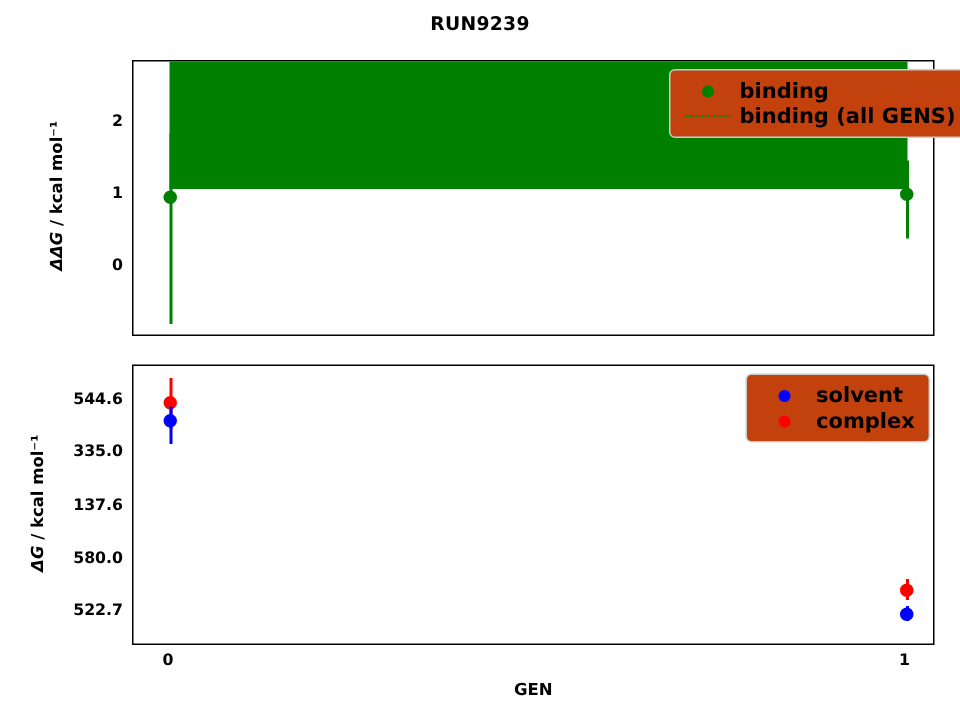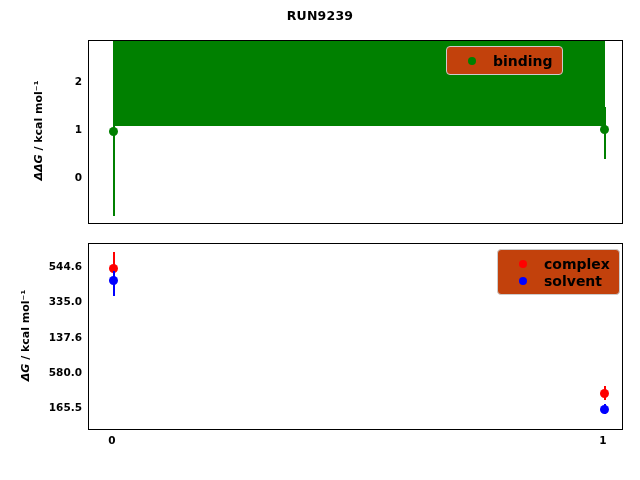--- a/index.html
+++ b/index.html
@@ -207,31 +207,37 @@
 
   </div>
 
   <div class="legend" id="legend-top">
     <div class="legend-row">
       <span class="legend-key">
         <span class="legend-dot" style="background:#008000;"></span>
       </span>
       <span class="legend-text">binding</span>
     </div>
+    <div class="legend-row">
+      <span class="legend-key">
+        <span class="legend-dashline"></span>
+      </span>
+      <span class="legend-text">binding (all GENS)</span>
+    </div>
   </div>
 
   <div class="ylabel" style="left:-35px; top:329px; width:120px;">
     <span class="ital">ΔG</span><span> / kcal mol⁻¹</span>
   </div>
 
   <div class="ytick-label" style="left:20px; top:260px; width:62px;">544.6</div>
   <div class="ytick-label" style="left:20px; top:295px; width:62px;">335.0</div>
   <div class="ytick-label" style="left:20px; top:331px; width:62px;">137.6</div>
   <div class="ytick-label" style="left:20px; top:366px; width:62px;">580.0</div>
-  <div class="ytick-label" style="left:20px; top:401px; width:62px;">165.5</div>
+  <div class="ytick-label" style="left:20px; top:401px; width:62px;">522.7</div>
 
   <div class="axes" id="axes-bottom">
 
     <div class="ytick" style="top:24px;"></div>
     <div class="ytick" style="top:60px;"></div>
     <div class="ytick" style="top:95px;"></div>
     <div class="ytick" style="top:130px;"></div>
     <div class="ytick" style="top:165px;"></div>
 
     <div class="xtick" style="left:24px;"></div>
@@ -247,29 +253,30 @@
     <div class="marker" style="left:511px; top:145px; background:#ff0000;"></div>
 
     <div class="errbar" style="left:515px; top:160px; height:10px; background:#0000ff;"></div>
     <div class="marker" style="left:511px; top:161px; background:#0000ff;"></div>
 
   </div>
 
   <div class="legend" id="legend-bottom">
     <div class="legend-row">
       <span class="legend-key">
+        <span class="legend-dot" style="background:#0000ff;"></span>
+      </span>
+      <span class="legend-text">solvent</span>
+    </div>
+    <div class="legend-row">
+      <span class="legend-key">
         <span class="legend-dot" style="background:#ff0000;"></span>
       </span>
       <span class="legend-text">complex</span>
-    </div>
-    <div class="legend-row">
-      <span class="legend-key">
-        <span class="legend-dot" style="background:#0000ff;"></span>
-      </span>
-      <span class="legend-text">solvent</span>
     </div>
   </div>
 
   <div class="xtick-label" style="left:92px; top:434px; width:40px;">0</div>
   <div class="xtick-label" style="left:583px; top:434px; width:40px;">1</div>
 
+  <div class="xlabel" style="left:88px; top:453px; width:535px;">GEN</div>
 
 </div>
 
 </body></html>

